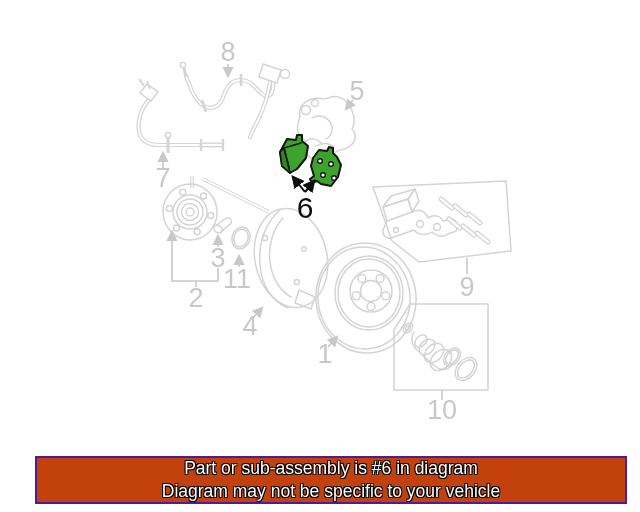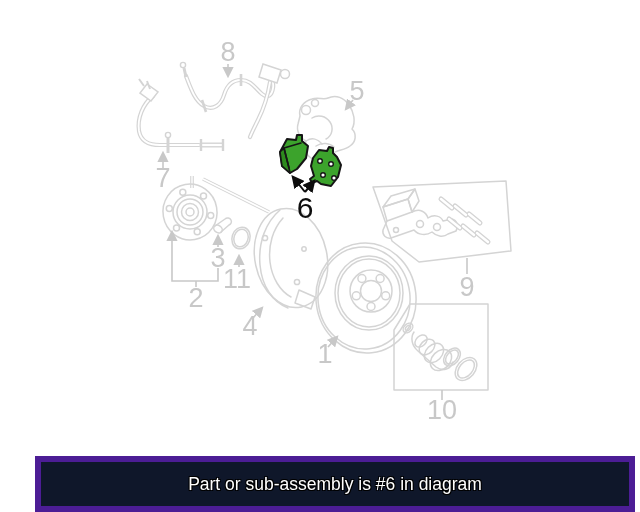--- a/index.html
+++ b/index.html
@@ -11,22 +11,22 @@
   .lead{stroke:#c8c8c8;stroke-width:1.6;fill:none;}
   .lead-black{stroke:#0d0d0d;stroke-width:2;fill:none;}
   .art{stroke:#d4d4d4;stroke-width:1.5;fill:none;stroke-linejoin:round;stroke-linecap:round;}
   .tube{stroke:#d4d4d4;stroke-width:4.2;fill:none;stroke-linecap:round;}
   .tube-in{stroke:#ffffff;stroke-width:1.8;fill:none;stroke-linecap:round;}
   .pad{fill:#3ca32c;stroke:#151515;stroke-width:2;stroke-linejoin:round;}
   .pad-dark{fill:#2e8a1e;stroke:#151515;stroke-width:1.6;stroke-linejoin:round;}
   .pad-line{fill:none;stroke:#151515;stroke-width:1.6;stroke-linecap:round;}
   .pad-hole{fill:#ffffff;stroke:#151515;stroke-width:1.4;}
   #banner{position:absolute;left:35px;top:456px;width:588px;height:44px;
-          background:#0f172a;border:6px solid #4c1d95;
-          display:flex;flex-direction:column;justify-content:center;align-items:center;}
+          background:#c2410c;border:2px solid #4c1d95;
+          display:flex;flex-direction:column;justify-content:space-between;align-items:center;}
   #banner div{color:#ffffff;font-size:17.5px;line-height:21px;white-space:nowrap;
           text-shadow:-1px -1px 0 #000,1px -1px 0 #000,-1px 1px 0 #000,1px 1px 0 #000;}
 </style>
 </head>
 <body>
 
 <div id="stage">
 
 <svg id="diagram-svg" width="640" height="512" viewBox="0 0 640 512">
   <defs>
@@ -215,15 +215,16 @@
       <circle class="pad-hole" cx="334" cy="178" r="2.3"></circle>
     </g>
   </g>
   <text class="black-label" x="305" y="218" text-anchor="middle">6</text>
   <line class="lead-black" x1="305" y1="192" x2="293" y2="177" marker-end="url(#ah-black)"></line>
   <line class="lead-black" x1="305" y1="192" x2="314" y2="181" marker-end="url(#ah-black)"></line>
 </svg>
 
 <div id="banner">
   <div>Part or sub-assembly is #6 in diagram</div>
+  <div>Diagram may not be specific to your vehicle</div>
 </div>
 
 </div>
 
 </body></html>

